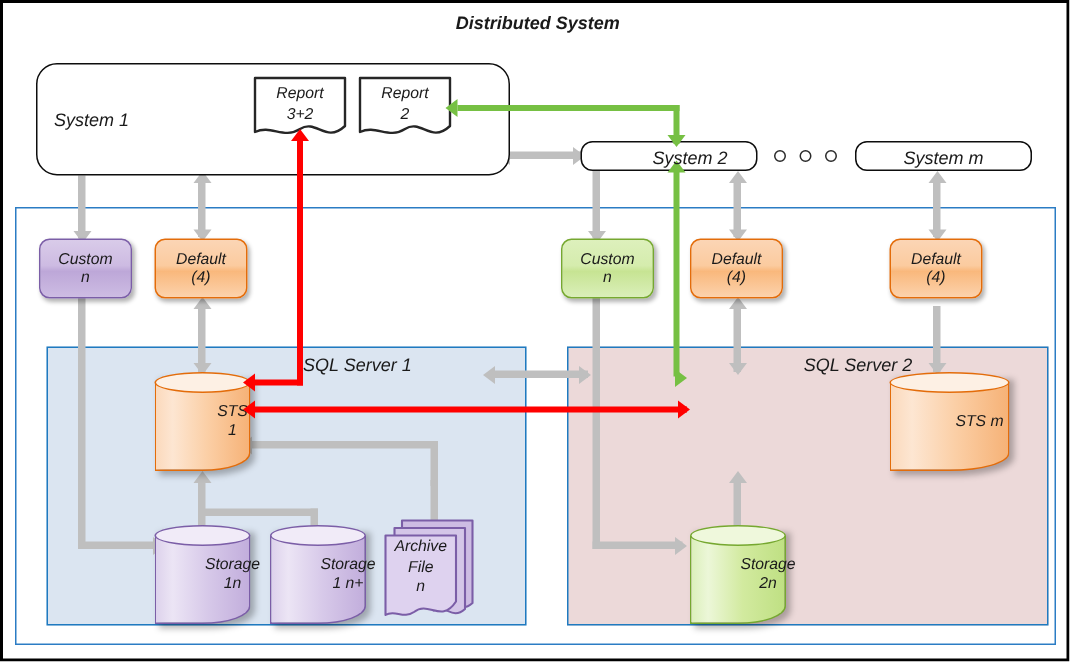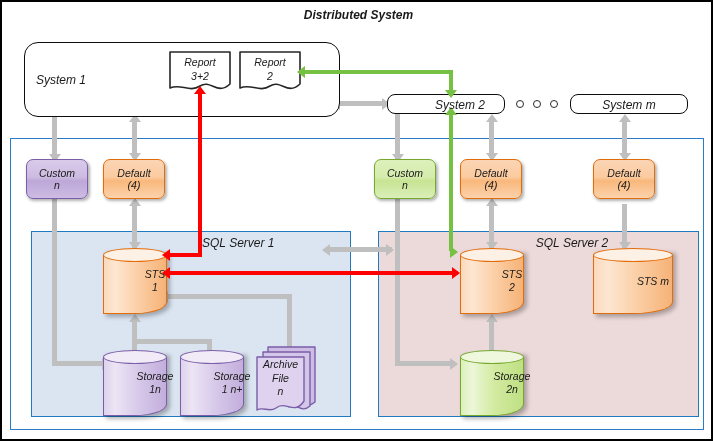--- a/index.html
+++ b/index.html
@@ -214,26 +214,20 @@
          <span>(4)</span></div>
   </div>
 
   <div class="cyl orange layer-node" style="left:101px;top:246px;width:64px;height:66px;">
     <div class="shadow"></div>
     <div class="body"></div>
     <div class="top"></div>
     <div class="ctext">STS 1</div>
   </div>
 
-  <div class="cyl orange layer-node" style="left:458px;top:246px;width:64px;height:66px;">
-    <div class="shadow"></div>
-    <div class="body"></div>
-    <div class="top"></div>
-    <div class="ctext">STS 2</div>
-  </div>
 
   <div class="cyl orange layer-node" style="left:591px;top:246px;width:80px;height:66px;">
     <div class="shadow"></div>
     <div class="body"></div>
     <div class="top"></div>
     <div class="ctext">STS m</div>
   </div>
 
   <div class="cyl purple layer-node" style="left:101px;top:348px;width:64px;height:66px;">
     <div class="shadow"></div>

